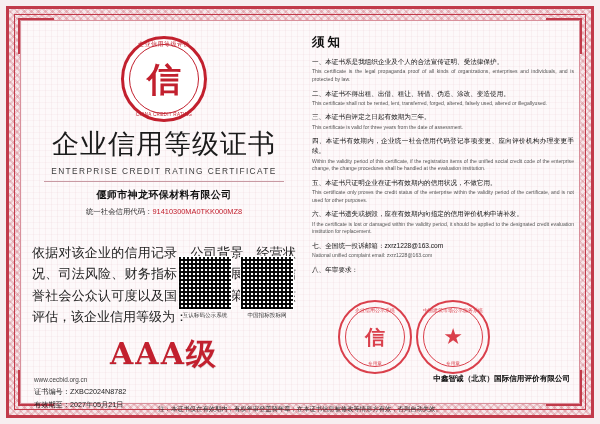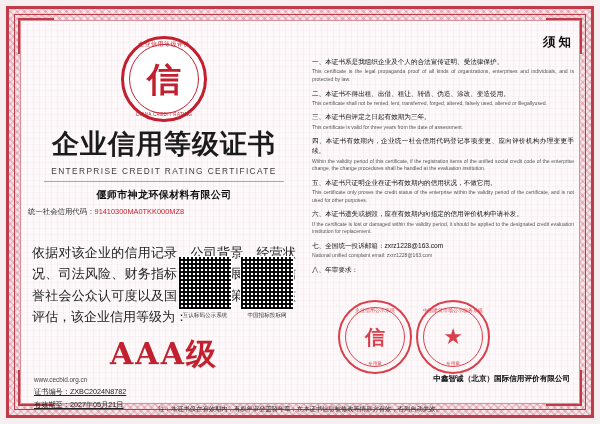--- a/index.html
+++ b/index.html
@@ -55,58 +55,58 @@
   .seal-arc-top{
     position:absolute;left:0;right:0;top:4px;text-align:center;
     font-size:6px;color:#c2202e;letter-spacing:.5px;
   }
   .seal-arc-bot{
     position:absolute;left:0;right:0;bottom:5px;text-align:center;
     font-size:4.6px;color:#c2202e;letter-spacing:.3px;
   }
   .title-cn{
     text-align:center;font-family:"DejaVu Serif","Liberation Serif",serif;
-    font-size:27px;font-weight:bold;color:#1b1b1b;letter-spacing:1px;margin-top:4px;
+    font-size:27px;font-weight:normal;color:#1b1b1b;letter-spacing:1px;margin-top:4px;
   }
   .title-en{
     text-align:center;font-size:8.3px;color:#3a3a3a;letter-spacing:1.4px;margin-top:4px;
   }
   .title-rule{height:1px;background:#c89aa3;margin:5px 16px 6px 16px;}
   .company{
     text-align:center;font-family:"DejaVu Serif","Liberation Serif",serif;
     font-size:10px;font-weight:bold;color:#111;letter-spacing:.4px;
   }
   .credit-code{
-    text-align:left;font-size:7.4px;color:#333;margin-top:5px;
+    text-align:center;font-size:7.4px;color:#333;margin-top:5px;
   }
   .code-hl{color:#c2202e;}
   .desc{
     margin-top:25px;font-size:13px;color:#222;line-height:1.65;text-align:justify;
     padding:0 4px;
   }
   .grade{
     text-align:center;margin-top:6px;
     font-family:"DejaVu Serif","Liberation Serif",serif;
     font-size:30px;font-weight:bold;color:#c2202e;letter-spacing:2px;
     text-shadow:0 1px 0 rgba(0,0,0,.12);
   }
-  .meta{margin-top:10px;font-size:7.2px;color:#222;line-height:1.85;padding-left:6px;text-decoration:underline;}
+  .meta{margin-top:10px;font-size:7.2px;color:#222;line-height:1.85;padding-left:6px;}
   .meta .val{color:#222;}
   .qr-row{position:absolute;left:150px;top:226px;width:122px;display:flex;gap:8px;}
   .qr{width:52px;height:52px;background:
       repeating-linear-gradient(0deg,#111 0 2px,#fff 2px 4px),
       repeating-linear-gradient(90deg,#111 0 2px,#fff 2px 4px);
       background-blend-mode:multiply;border:1px solid #fff;}
   .qr-cap{font-size:5.6px;color:#333;text-align:center;margin-top:2px;line-height:1.3;}
   .site{position:absolute;left:6px;bottom:4px;font-size:6.4px;color:#444;}
 
   
   .right{position:absolute;left:312px;top:34px;width:262px;height:352px;}
   .notice-title{
-    text-align:right;font-family:Liberation Mono, monospace;
+    text-align:left;font-family:Liberation Mono, monospace;
     font-size:12.5px;font-weight:bold;color:#111;letter-spacing:3px;margin-bottom:6px;
   }
   .notice-list{margin:0;padding:0;list-style:none;}
   .notice-item{margin-bottom:5px;}
   .n-cn{font-size:6.6px;color:#111;line-height:1.55;text-align:justify;}
   .n-en{font-size:5.1px;color:#555;line-height:1.5;text-align:justify;margin-top:1px;}
 
   
   .stamps{position:absolute;left:320px;top:300px;width:250px;height:86px;}
   .stamp{position:absolute;width:70px;height:70px;border-radius:50%;

